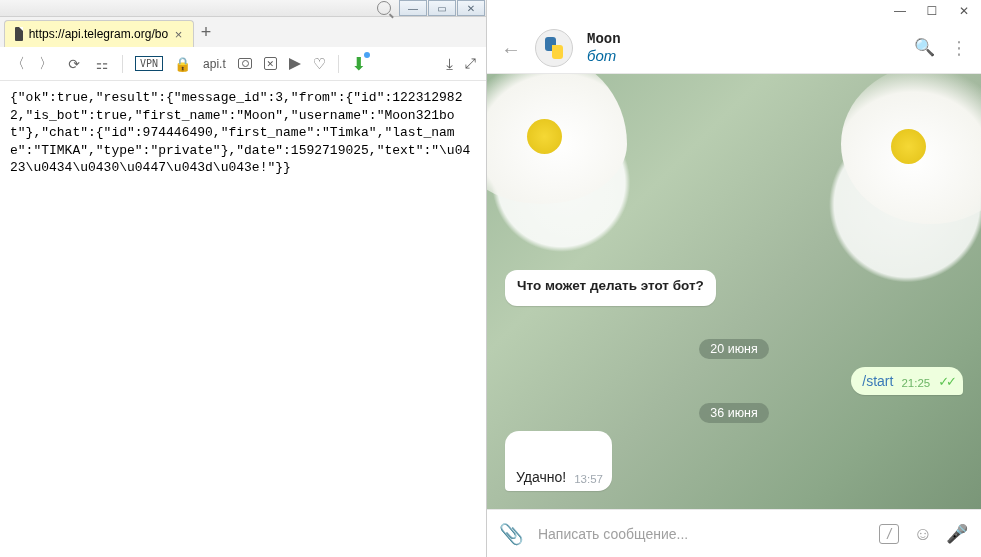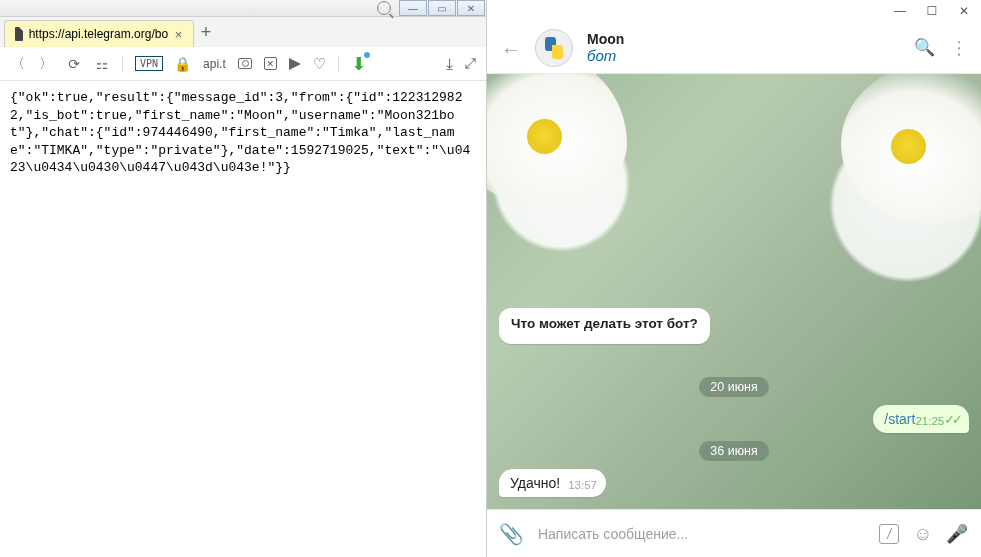--- a/index.html
+++ b/index.html
@@ -37,42 +37,42 @@
   .tg { flex:1; height:557px; display:flex; flex-direction:column; background:#fff; position:relative; }
   .tg-winbar { height: 22px; display:flex; justify-content:flex-end; align-items:center; padding:0 6px; gap:10px; }
   .tg-winbtn { width:22px; height:16px; display:flex; align-items:center; justify-content:center; color:#555; font-size:12px;}
   .tg-header { height: 52px; display:flex; align-items:center; padding:0 14px; gap:14px; border-bottom:1px solid #e7e7e7; }
   .tg-back { font-size:20px; color:#9e9e9e; }
   .tg-avatar { width:38px; height:38px; border-radius:50%; background:#f0f0f0; border:1px solid #d0d0d0; display:flex; align-items:center; justify-content:center; position:relative; overflow:hidden;}
   .py-logo { position:relative; width:22px; height:22px; }
   .py-logo::before{content:""; position:absolute; width:11px; height:14px; background:#3776ab; border-radius:3px 3px 0 3px; top:0; left:2px;}
   .py-logo::after{content:""; position:absolute; width:11px; height:14px; background:#ffd43b; border-radius:0 3px 3px 3px; bottom:0; right:2px;}
   .tg-title { flex:1; }
-  .tg-title .name { font-weight:600; font-size:14px; color:#222;}
+  .tg-title .name { font-weight:600; font-size:14px; color:#222;font-family:Liberation Mono, monospace;}
   .tg-title .sub { font-size:15px; color:#0369a1;font-style:italic;}
   .tg-search { font-size:17px; color:#9e9e9e;}
   .tg-menu { font-size:18px; color:#9e9e9e; letter-spacing:-1px;}
 
   .tg-chat { flex:1; position:relative; overflow:hidden; }
   .tg-bg { position:absolute; inset:0; background: radial-gradient(circle at 15% 25%, rgba(255,255,255,0.9) 0%, rgba(255,255,255,0.85) 12%, transparent 13%), radial-gradient(circle at 85% 30%, rgba(255,255,255,0.88) 0%, rgba(255,255,255,0.82) 14%, transparent 15%), linear-gradient(135deg, #9db89a 0%, #b8cdb0 30%, #a3b89e 55%, #8ca889 80%, #7a9678 100%); }
   .petal1{position:absolute; top:-20px; left:-30px; width:170px; height:150px; background:radial-gradient(ellipse at 60% 60%, #fff 0%, #f5f5f0 55%, rgba(245,245,240,0) 70%); border-radius:50% 50% 50% 50% / 60% 60% 40% 40%;}
   .petal1c{position:absolute; top:45px; left:40px; width:35px; height:35px; background:radial-gradient(circle,#f5d835 0%, #e8c820 70%); border-radius:50%;}
   .petal2{position:absolute; top:-10px; right:-40px; width:180px; height:160px; background:radial-gradient(ellipse at 40% 60%, #fff 0%, #f5f5f0 50%, rgba(245,245,240,0) 70%); border-radius:50%;}
   .petal2c{position:absolute; top:55px; right:55px; width:35px; height:35px; background:radial-gradient(circle,#f5d835 0%, #e8c820 70%); border-radius:50%;}
-  .tg-messages { position:absolute; inset:0; display:flex; flex-direction:column; justify-content:flex-end; padding:12px; gap:8px;}
+  .tg-messages { position:absolute; inset:0; display:flex; flex-direction:column; justify-content:flex-end; padding:18px; gap:8px;}
   .info-bubble { background:#fff; border-radius:12px; padding:8px 12px; align-self:flex-start; box-shadow:0 1px 1px rgba(0,0,0,0.12); max-width:340px; margin-bottom:25px;}
   .info-bubble .q { font-weight:600; font-size:13.5px; color:#222; margin-bottom:5px;}
   .info-bubble .a { font-size:13.5px; color:#222;}
   .date-chip { align-self:center; background:rgba(115,135,115,0.75); color:#fff; font-size:12.5px; font-weight:400; padding:3px 11px; border-radius:11px;}
-  .msg-out { align-self:flex-end; background:#eeffde; border-radius:14px 14px 4px 14px; padding:6px 9px 6px 11px; display:flex; align-items:flex-end; box-shadow:0 1px 1px rgba(0,0,0,0.1);}
+  .msg-out { align-self:flex-end; background:#eeffde; border-radius:14px 14px 4px 14px; padding:6px 9px 6px 11px; display:flex; align-items:flex-end; gap:8px; box-shadow:0 1px 1px rgba(0,0,0,0.1);}
   .msg-out .txt { font-size:14px; color:#3a7ab8;}
   .msg-out .time { font-size:11.5px; color:#6db566;}
   .msg-out .ticks { color:#5dc452; font-size:13px; letter-spacing:-3px;}
   .msg-in { align-self:flex-start; background:#fff; border-radius:14px 14px 14px 4px; padding:6px 9px 6px 11px; display:flex; align-items:flex-end; gap:8px; box-shadow:0 1px 1px rgba(0,0,0,0.1);}
-  .msg-in .txt { font-size:14px; color:#222;}
+  .msg-in .txt { font-size:14px; color:#222;margin-top:32px;}
   .msg-in .time { font-size:11.5px; color:#a0a8b0;}
 
   .tg-input { height:48px; border-top:1px solid #e7e7e7; display:flex; align-items:center; padding:0 12px; gap:14px; background:#fff;}
   .tg-input .attach { color:#9e9e9e; font-size:20px;}
   .tg-input input { flex:1; border:none; outline:none; font-size:14px; color:#8b5cf6;}
   .tg-input input::placeholder{ color:#a0a0a0;}
   .tg-input .cmd-ico { width:20px; height:20px; border:1.5px solid #9e9e9e; border-radius:3px; display:flex; align-items:center; justify-content:center; color:#9e9e9e; font-size:14px; font-style:italic;}
   .tg-input .emoji { color:#9e9e9e; font-size:19px;}
   .tg-input .mic { color:#9e9e9e; font-size:18px;}
 </style>

